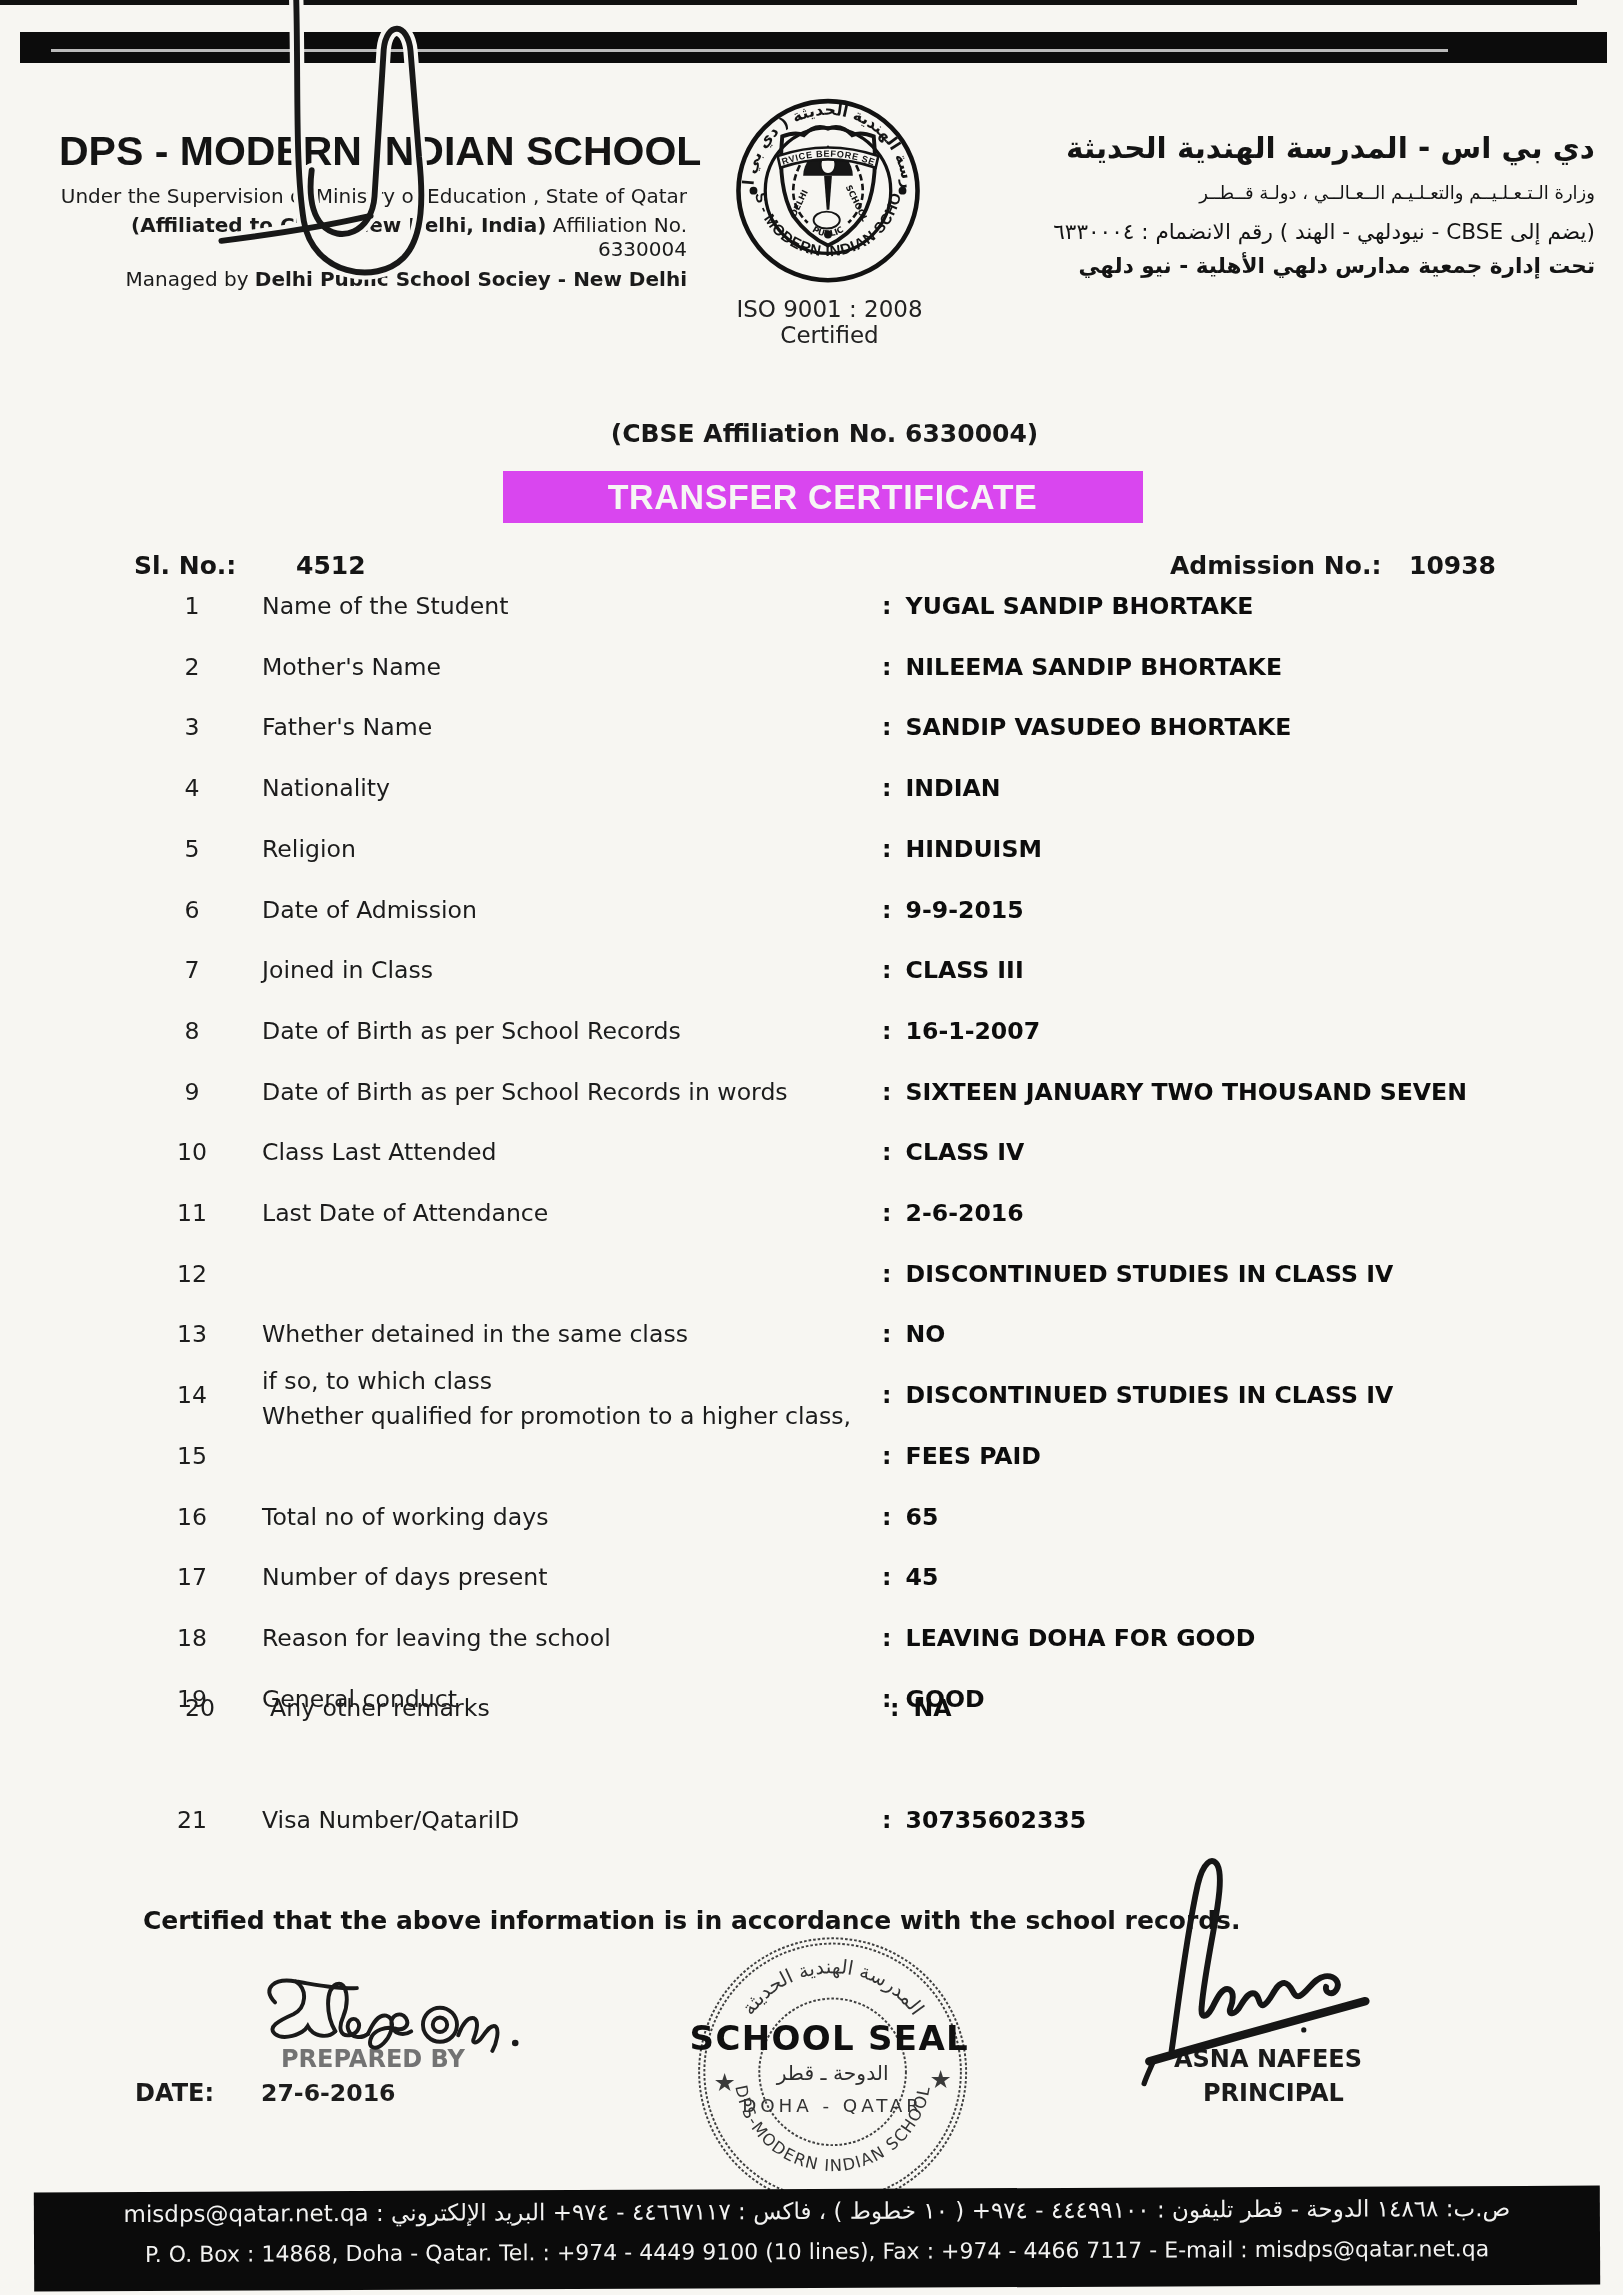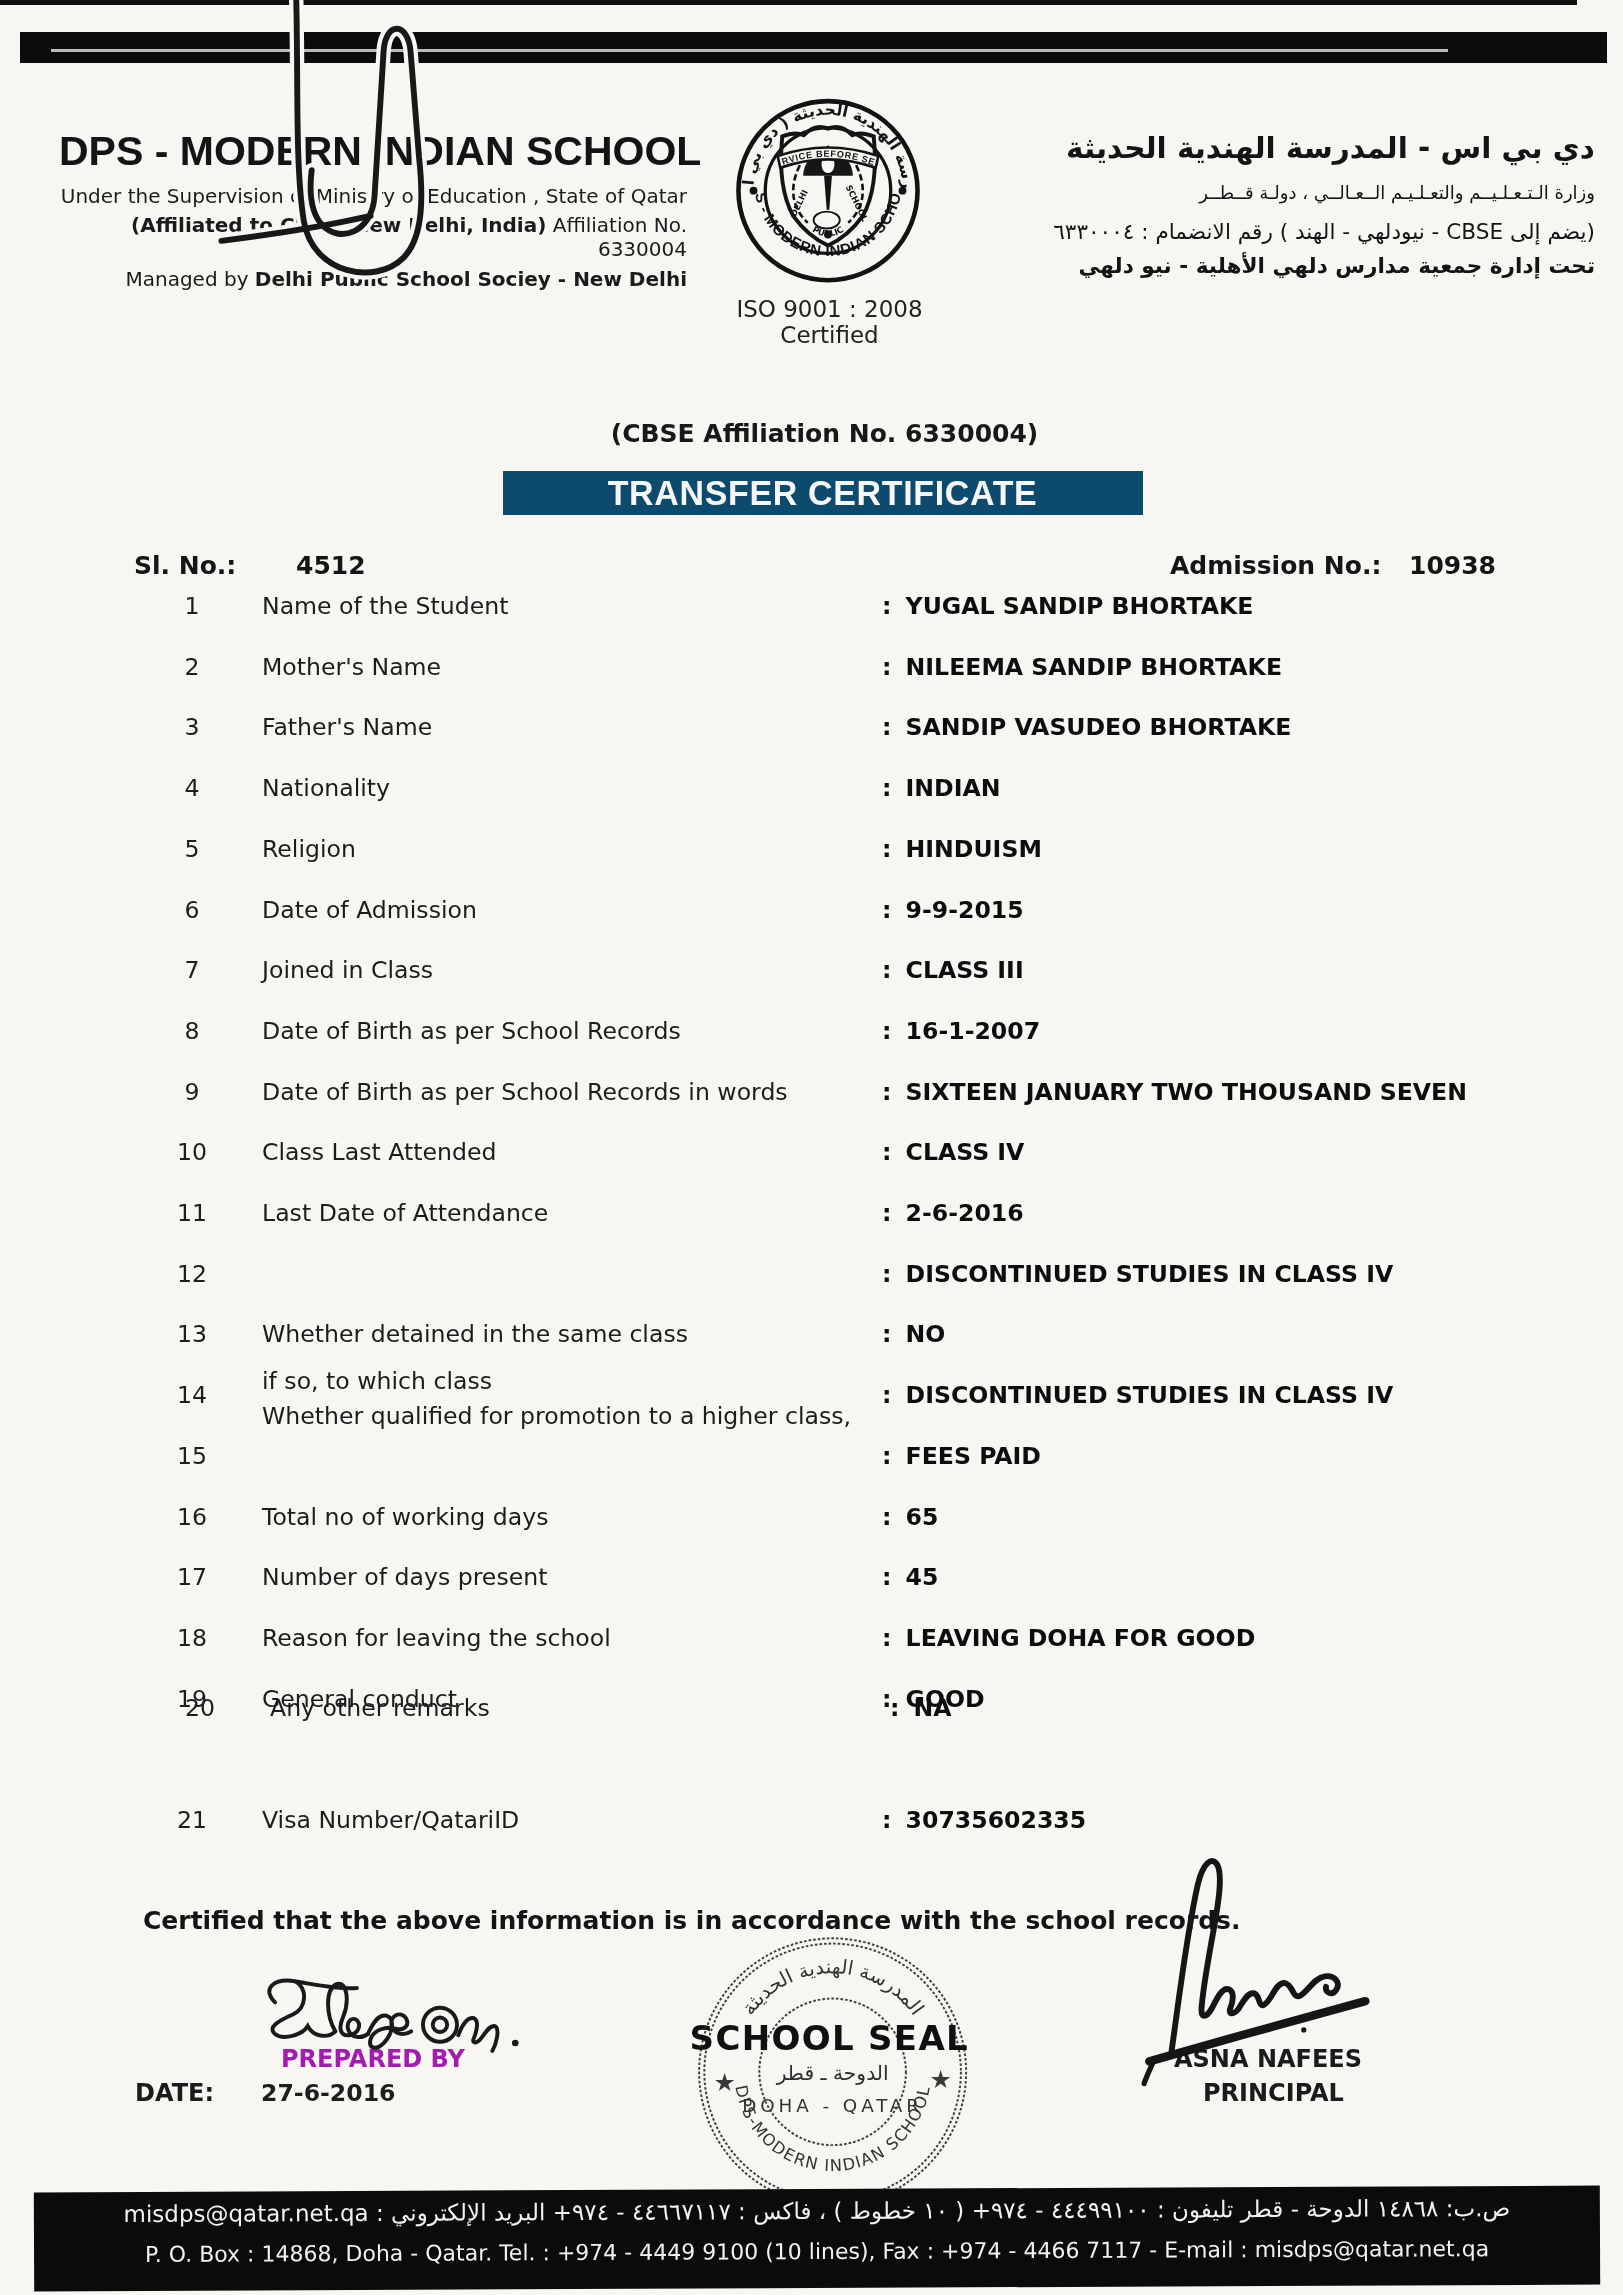--- a/index.html
+++ b/index.html
@@ -26,21 +26,21 @@
 
   .head-right{position:absolute;right:29px;top:128px;width:668px;direction:rtl;text-align:right;color:#141414;}
   .ar1{font-size:29.5px;font-weight:bold;line-height:41px;}
   .ar2{font-size:18px;line-height:39px;margin-top:3.9px;}
   .ar3{font-size:21.6px;line-height:35px;margin-top:2.6px;}
   .ar4{font-size:21.6px;font-weight:bold;line-height:33px;}
 
   .cbse-line{position:absolute;left:0;top:419px;width:1649px;text-align:center;
              font-size:25px;font-weight:bold;color:#181818;}
 
-  .tc-bar{position:absolute;left:503px;top:471px;width:640px;height:44px;background:#0c4a6e;
+  .tc-bar{position:absolute;left:503px;top:471px;width:640px;height:52px;background:#d946ef;
           display:flex;align-items:center;justify-content:center;}
   .tc-bar span{color:#f6f6f4;font-family:"Liberation Sans",sans-serif;font-weight:bold;font-size:35px;
                letter-spacing:0.7px;transform:scaleX(.97);white-space:nowrap;}
 
   .serial-row{position:absolute;left:0;top:551px;width:1624px;height:31px;font-size:25px;font-weight:bold;color:#151515;}
   .sl-label{position:absolute;left:134px;}
   .sl-value{position:absolute;left:296px;}
   .adm-label{position:absolute;left:1170px;}
   .adm-value{position:absolute;left:1409px;}
 
@@ -49,21 +49,21 @@
   .row{position:absolute;left:0;width:1624px;height:61px;font-size:23.6px;}
   .row .no{position:absolute;left:169px;width:46px;text-align:center;color:#1d1d1d;}
   .row .label{position:absolute;left:262px;width:615px;line-height:29px;color:#1c1c1c;}
   .row .label .lline{display:block;}
   .row .vwrap{position:absolute;left:882px;width:707px;font-weight:bold;color:#0d0d0d;}
   .row .colon{display:inline-block;width:23.6px;}
   .row.two .label{margin-top:-17px;line-height:35px;}
 
   .certify{position:absolute;left:143px;top:1906px;font-size:25px;font-weight:bold;color:#141414;}
 
-  .prepared{position:absolute;left:281px;top:2045px;font-size:24px;font-weight:bold;color:#a21caf;}
+  .prepared{position:absolute;left:281px;top:2045px;font-size:24px;font-weight:bold;color:#737373;}
   .date-label{position:absolute;left:135px;top:2079px;font-size:24px;font-weight:bold;}
   .date-value{position:absolute;left:261px;top:2079px;font-size:23.6px;font-weight:bold;color:#1d1d1d;}
   .principal-name{position:absolute;left:1174px;top:2045px;font-size:24px;font-weight:bold;}
   .principal-title{position:absolute;left:1203px;top:2079px;font-size:24px;font-weight:bold;}
 
   
   .overlay{position:absolute;left:0;top:0;width:1624px;height:2295px;pointer-events:none;}
 
   
   .footbar{position:absolute;left:34px;top:2189px;width:1566px;height:99px;background:#0b0b0b;

